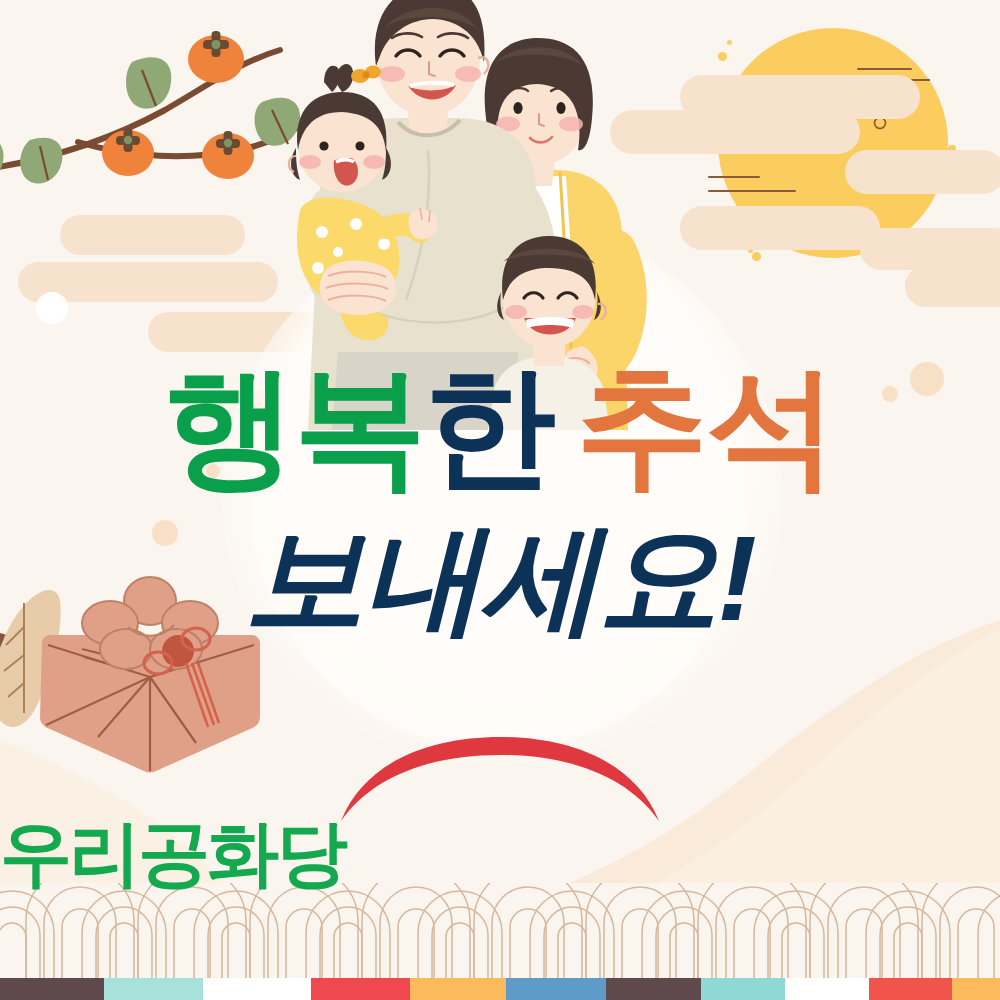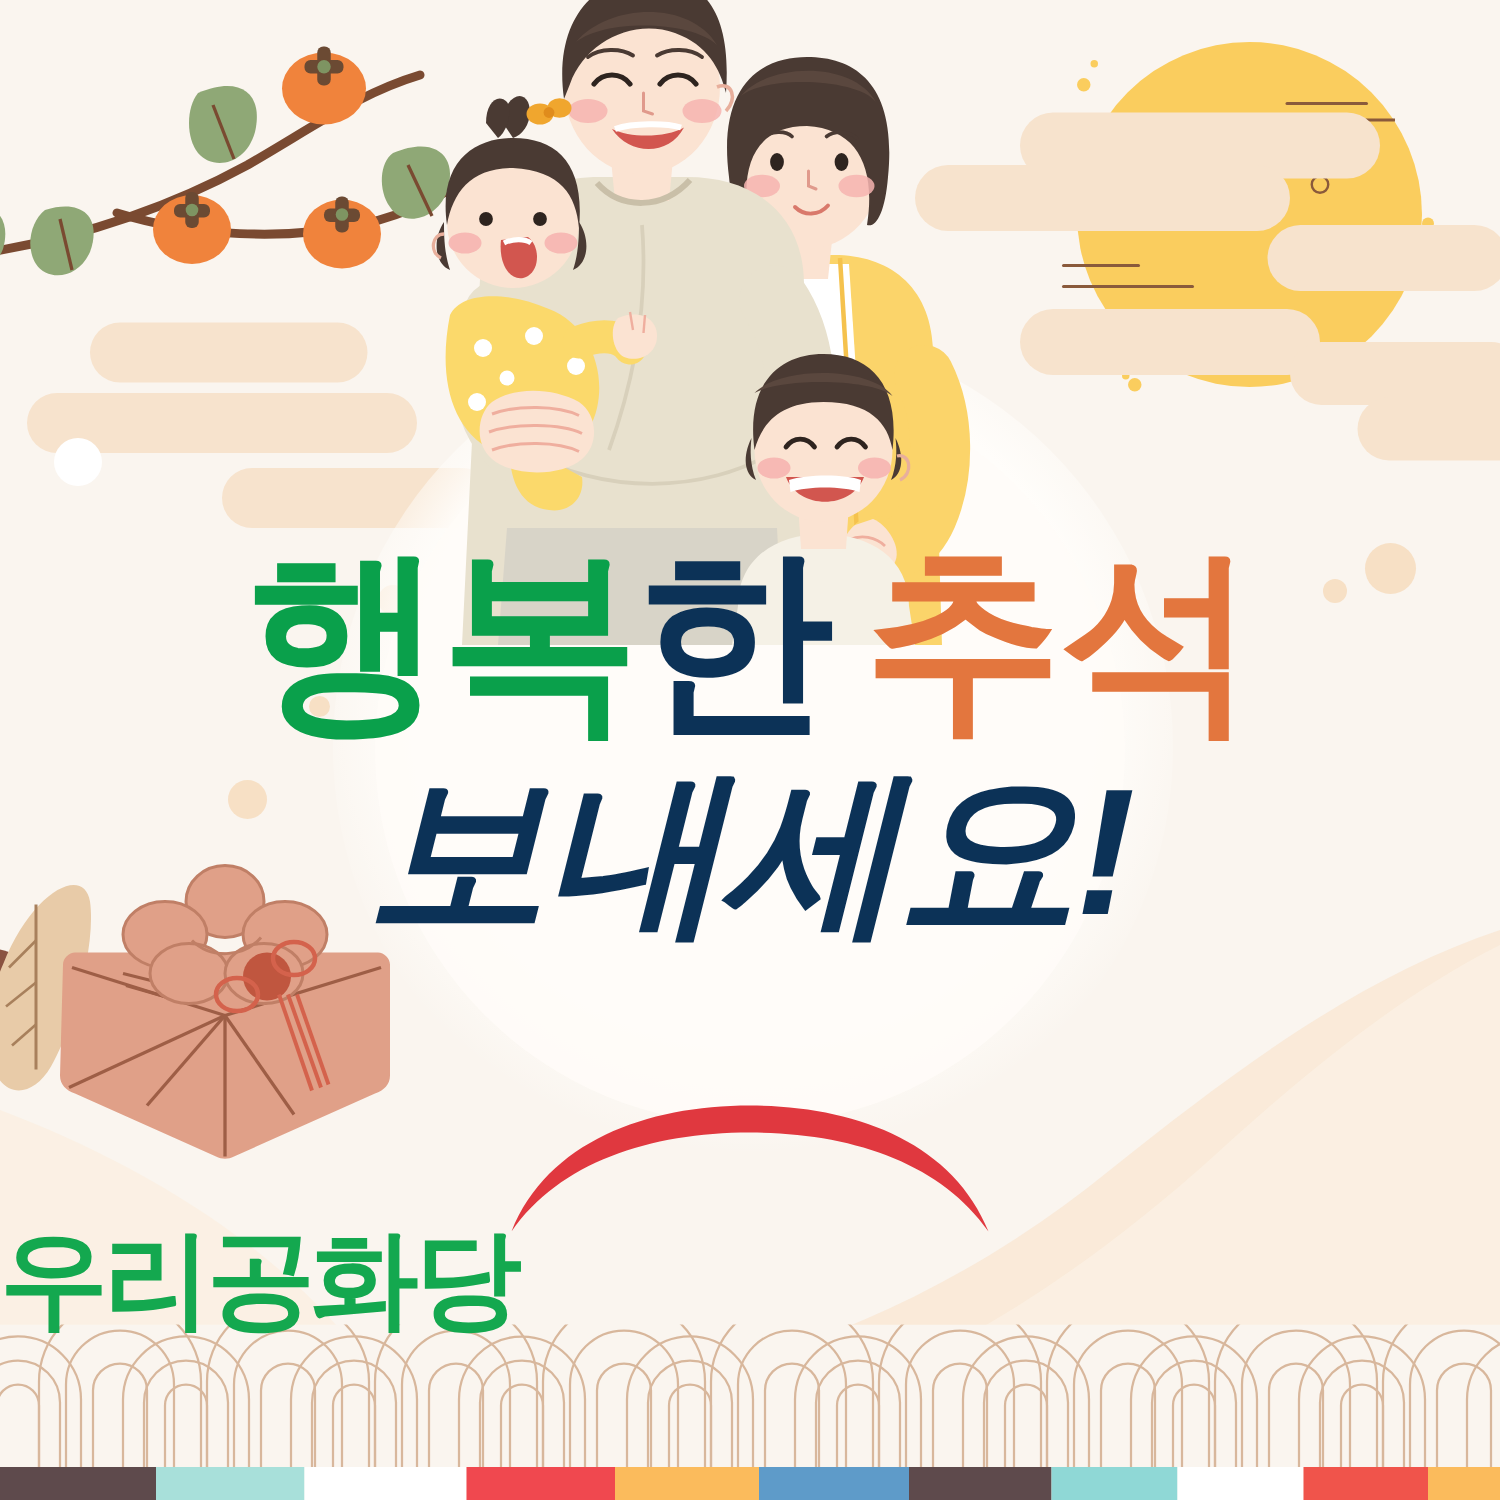--- a/index.html
+++ b/index.html
@@ -69,21 +69,21 @@
     letter-spacing: -2px;
     white-space: nowrap;
   }
   .line2 {
     font-size: 120px;
     font-weight: bold;
     line-height: 1.05;
     letter-spacing: -2px;
     font-style: italic;
     white-space: nowrap;
-    margin-top: 10px;
+    margin-top: 20px;
   }
   .t-green { color: #0AA04B; }
   .t-navy  { color: #0C3257; }
   .t-orange{ color: #E3763E; }
   .sp { display: inline-block; width: 22px; }
 
   
   #logo {
     position: absolute;
     left: 0; right: 0;

